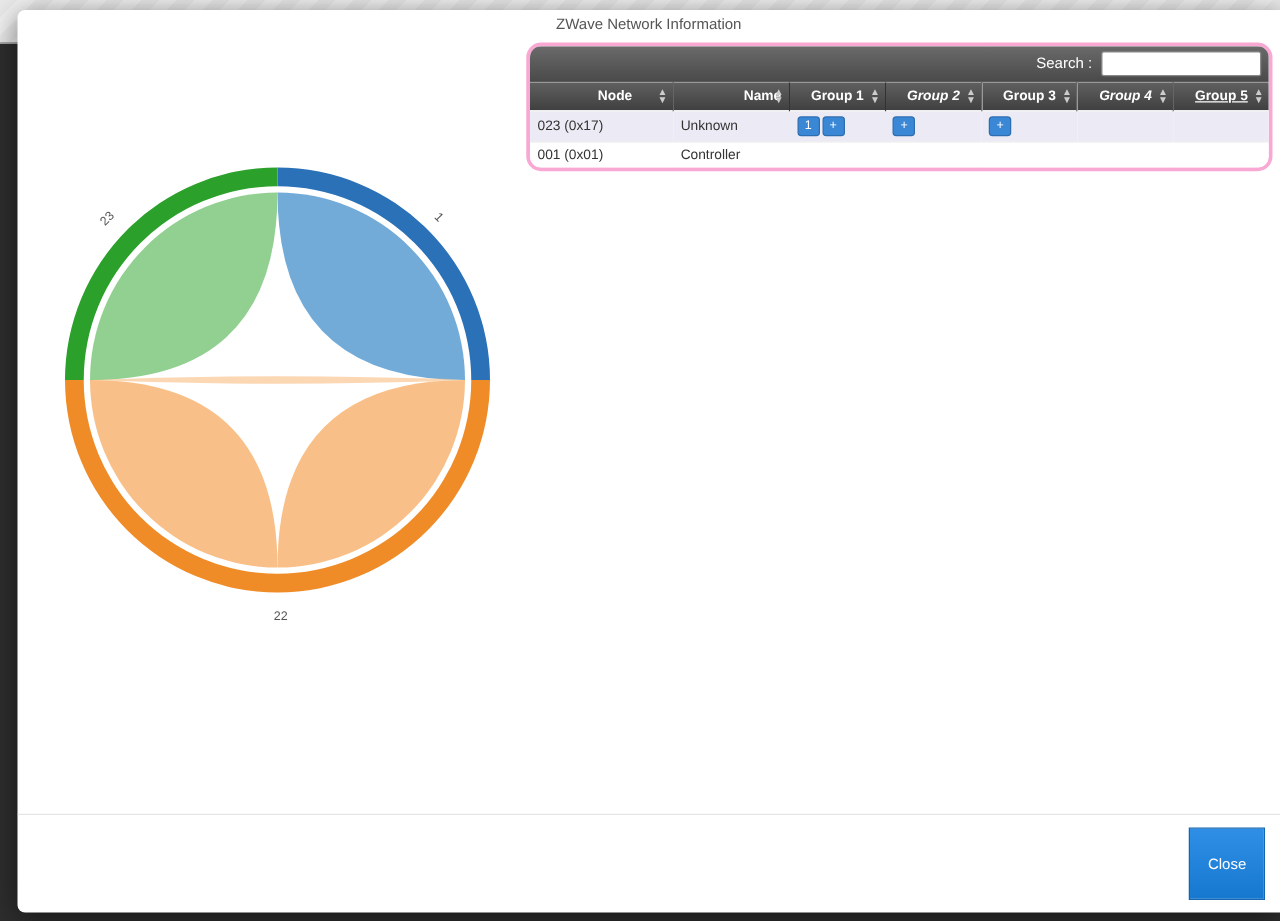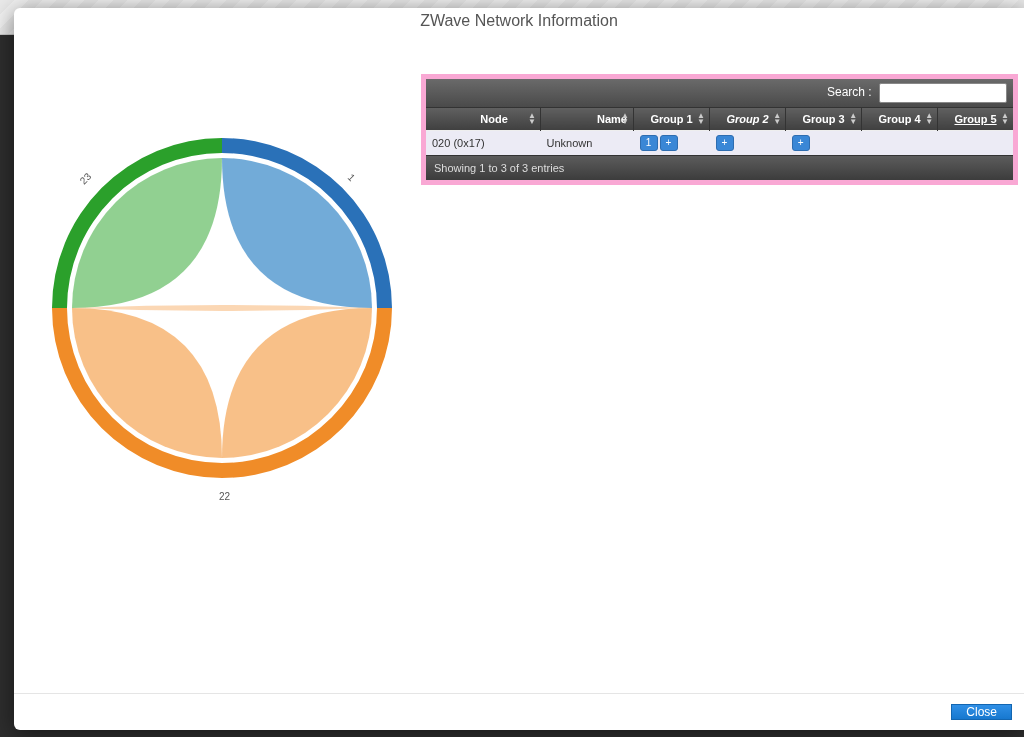--- a/index.html
+++ b/index.html
@@ -31,43 +31,42 @@
     height:722px;
     background:#fff;
     border-radius:6px 0 0 6px;
     box-shadow:0 4px 24px rgba(0,0,0,.5);
     overflow:hidden;
     display:flex;
     flex-direction:column;
   }
   .modal-title{
     text-align:center;
-    font-size:16px;
+    font-size:12px;
     color:#555;
     padding:4px 0 8px;
   }
   .modal-body{
     flex:1;
     position:relative;
     display:flex;
     align-items:stretch;
   }
   .left-pane{
     width:405px;
     position:relative;
   }
   .right-pane{
     flex:1;
     padding:0 6px 0 2px;
   }
   .data-table-wrap{
-    border:5px solid #f9a8d4;
-    border-radius:0;
+    border:3px solid #f9a8d4;
+    border-radius:12px;
     overflow:hidden;
-    margin-top:36px;
   }
   .search-bar{
     background:linear-gradient(#6a6a6a,#4a4a4a);
     color:#fff;
     text-align:right;
     padding:4px 6px;
     font-size:12px;
     border-bottom:1px solid #333;
   }
   .search-bar input{
@@ -136,21 +135,21 @@
   .modal-footer{
     border-top:1px solid #e5e5e5;
     padding:10px 12px;
     text-align:right;
   }
   .btn-close{
     background:linear-gradient(#2f8fe6,#1778cf);
     border:1px solid #1366b1;
     color:#fff;
     font-size:12px;
-    padding:0 14px;
+    padding:21px 14px;
     border-radius:0;
     cursor:pointer;
   }
   
   .chord-svg{
     position:absolute;
     top:90px;
     left:28px;
   }
   .arc-label{
@@ -218,43 +217,51 @@
                       <span>▼</span>
                     </div></th>
                   <th style="width: auto; font-style: italic;">Group 2<div class="sort-arrows">
                       <span>▲</span>
                       <span>▼</span>
                     </div></th>
                   <th style="width: auto;">Group 3<div class="sort-arrows">
                       <span>▲</span>
                       <span>▼</span>
                     </div></th>
-                  <th style="width: auto;">Group 4<div class="sort-arrows">
+                  <th style="width: auto; font-style: italic;">Group 4<div class="sort-arrows">
                       <span>▲</span>
                       <span>▼</span>
                     </div></th>
                   <th style="width: auto;">Group 5<div class="sort-arrows">
                       <span>▲</span>
                       <span>▼</span>
                     </div></th>
                 </tr>
             </thead>
             <tbody id="tbody">
                 <tr>
-                  <td>020 (0x17)</td>
+                  <td>023 (0x17)</td>
                   <td>Unknown</td>
                   <td><span class="badge badge-num">1</span><span class="badge badge-plus">+</span></td>
                   <td><span class="badge badge-plus">+</span></td>
                   <td><span class="badge badge-plus">+</span></td>
                   <td></td>
                   <td></td>
                 </tr>
+                <tr>
+                  <td>001 (0x01)</td>
+                  <td>Controller</td>
+                  <td></td>
+                  <td></td>
+                  <td></td>
+                  <td></td>
+                  <td></td>
+                </tr>
               </tbody>
           </table>
-          <div class="table-footer">Showing 1 to 3 of 3 entries</div>
         </div>
       </div>
 
     </div>
 
     <div class="modal-footer">
       <button class="btn-close">Close</button>
     </div>
   </div>
 </div>

